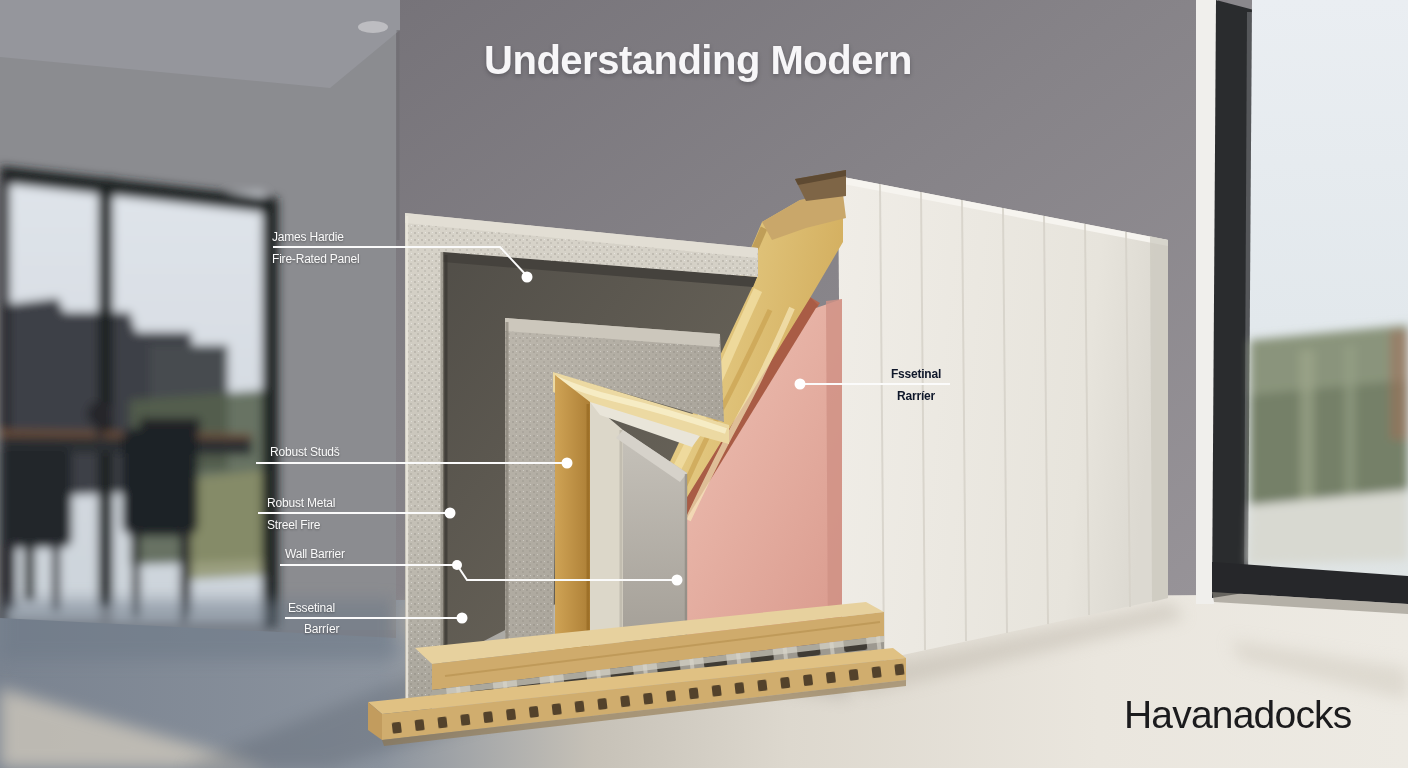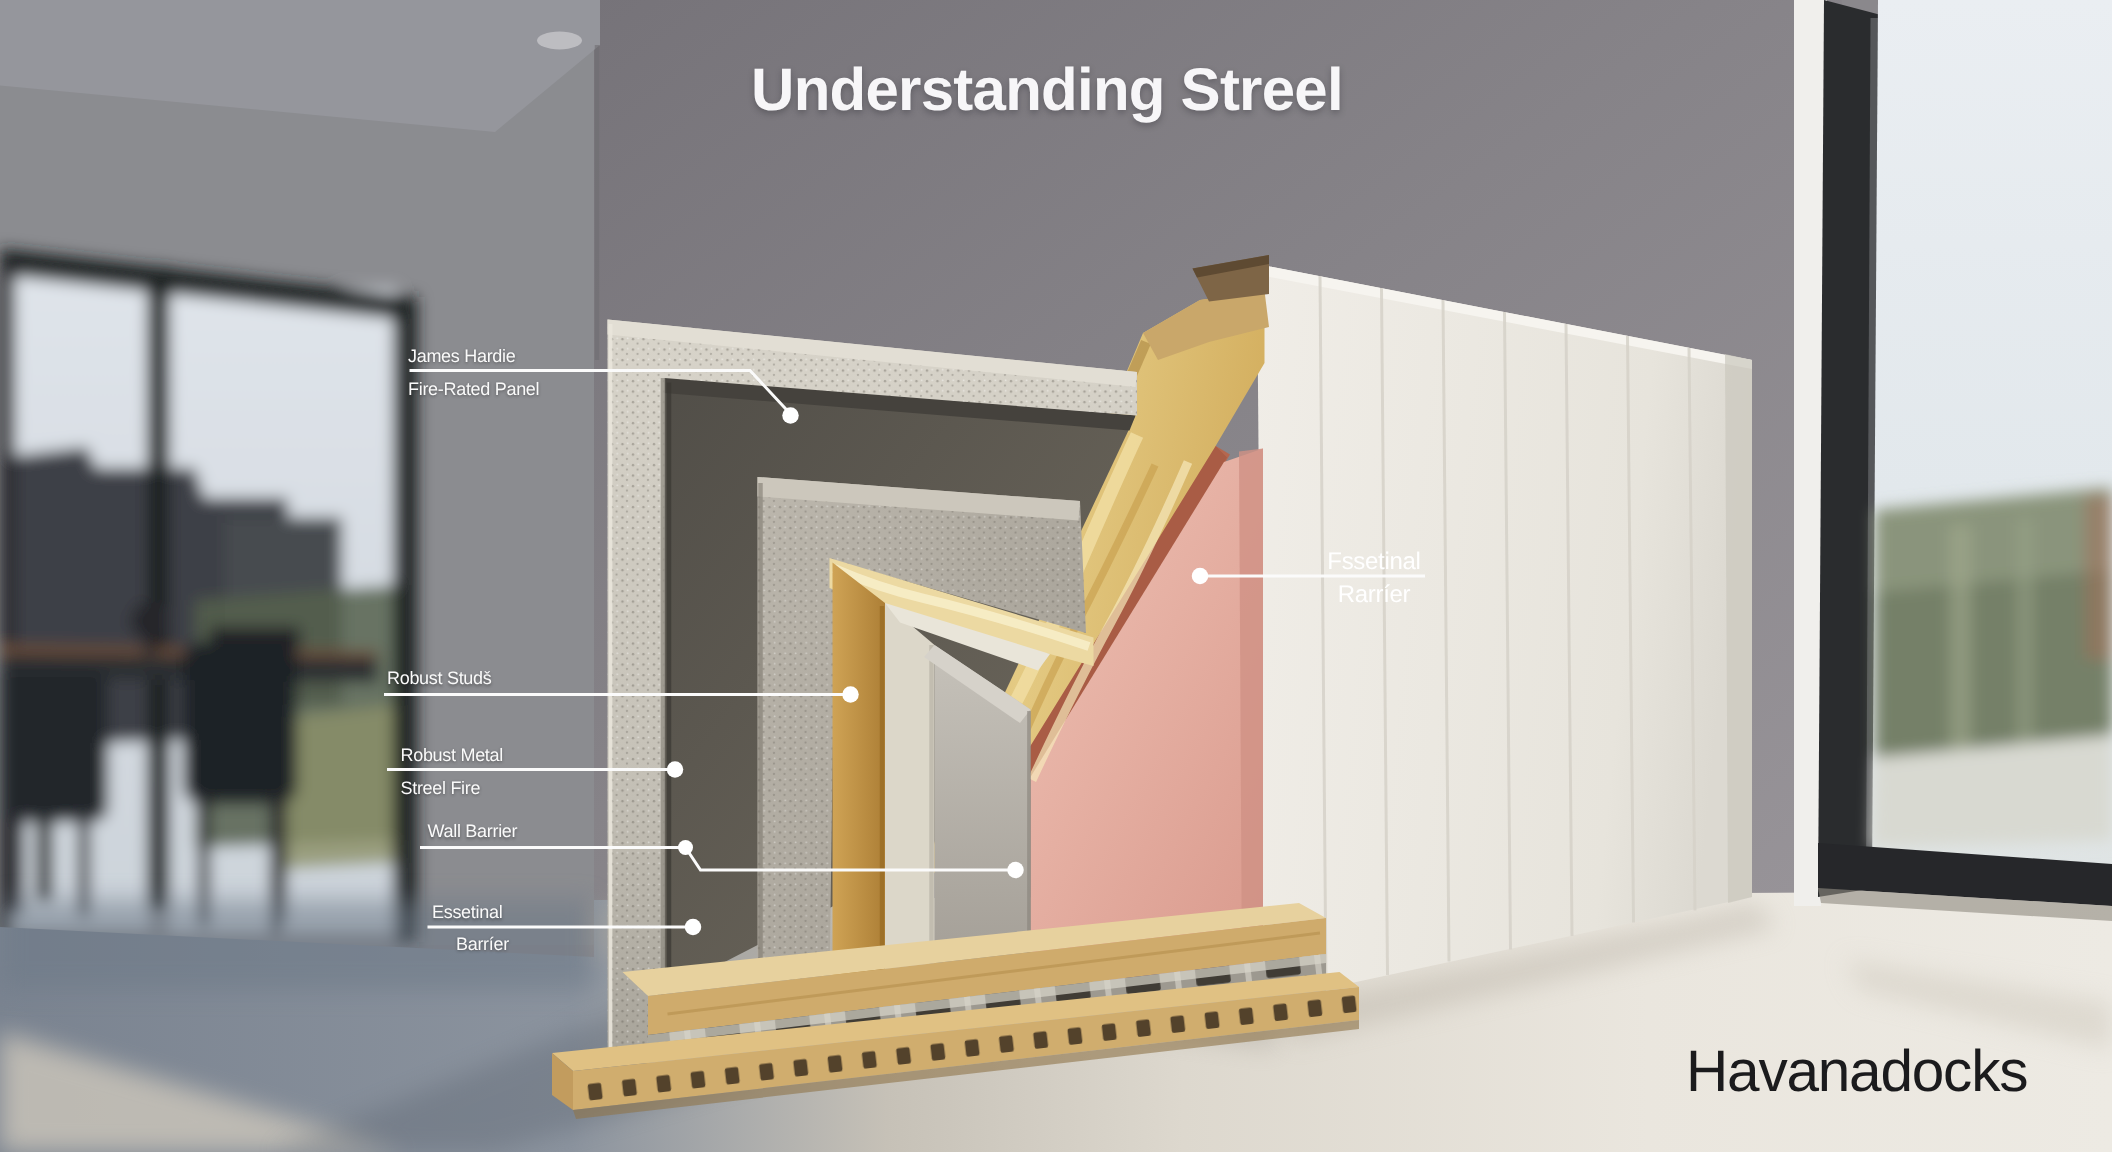--- a/index.html
+++ b/index.html
@@ -13,22 +13,22 @@
   .title{
     left:348px;top:36px;width:700px;text-align:center;
     font-size:40px;line-height:49px;font-weight:700;letter-spacing:-0.5px;
     color:#f7f6f8;text-shadow:0 2px 4px rgba(40,40,45,.35);
   }
   .callout{
     font-size:12px;line-height:17px;font-weight:400;letter-spacing:-0.2px;
     color:#fafafa;text-shadow:0 1px 2px rgba(30,30,30,.45);
   }
   .callout-dark{
-    font-size:16px;line-height:17px;font-weight:400;letter-spacing:-0.2px;
-    color:#ffffff;text-shadow:none;
+    font-size:12px;line-height:17px;font-weight:700;letter-spacing:-0.2px;
+    color:#0f172a;text-shadow:none;
   }
   .brand{
     left:1124px;top:693px;font-size:39px;font-weight:400;letter-spacing:-0.8px;
     color:#1b1b1d;
   }
 </style>
 </head>
 <body>
 
 <div id="stage">
@@ -291,27 +291,27 @@
     <circle cx="567" cy="463" r="5.5"></circle>
     <circle cx="450" cy="513" r="5.5"></circle>
     <circle cx="457" cy="565" r="5"></circle>
     <circle cx="677" cy="580" r="5.5"></circle>
     <circle cx="462" cy="618" r="5.5"></circle>
     <circle cx="800" cy="384" r="5.5"></circle>
   </g>
 </svg>
 
   <div class="txt title">
-    <div>Understanding Streel</div>
+    <div>Understanding Modern</div>
   </div>
 
   <div class="txt callout" style="left:272px;top:229px">James Hardie</div>
   <div class="txt callout" style="left:272px;top:251px">Fire-Rated Panel</div>
 
-  <div class="txt callout" style="left:258px;top:444px">Robust Studš</div>
+  <div class="txt callout" style="left:270px;top:444px">Robust Studš</div>
 
   <div class="txt callout" style="left:267px;top:495px">Robust Metal</div>
   <div class="txt callout" style="left:267px;top:517px">Streel Fire</div>
 
   <div class="txt callout" style="left:285px;top:546px">Wall Barrier</div>
 
   <div class="txt callout" style="left:288px;top:600px">Essetinal</div>
   <div class="txt callout" style="left:304px;top:621px">Barríer</div>
 
   <div class="txt callout-dark" style="left:846px;top:366px;width:140px;text-align:center">Fssetinal</div>

